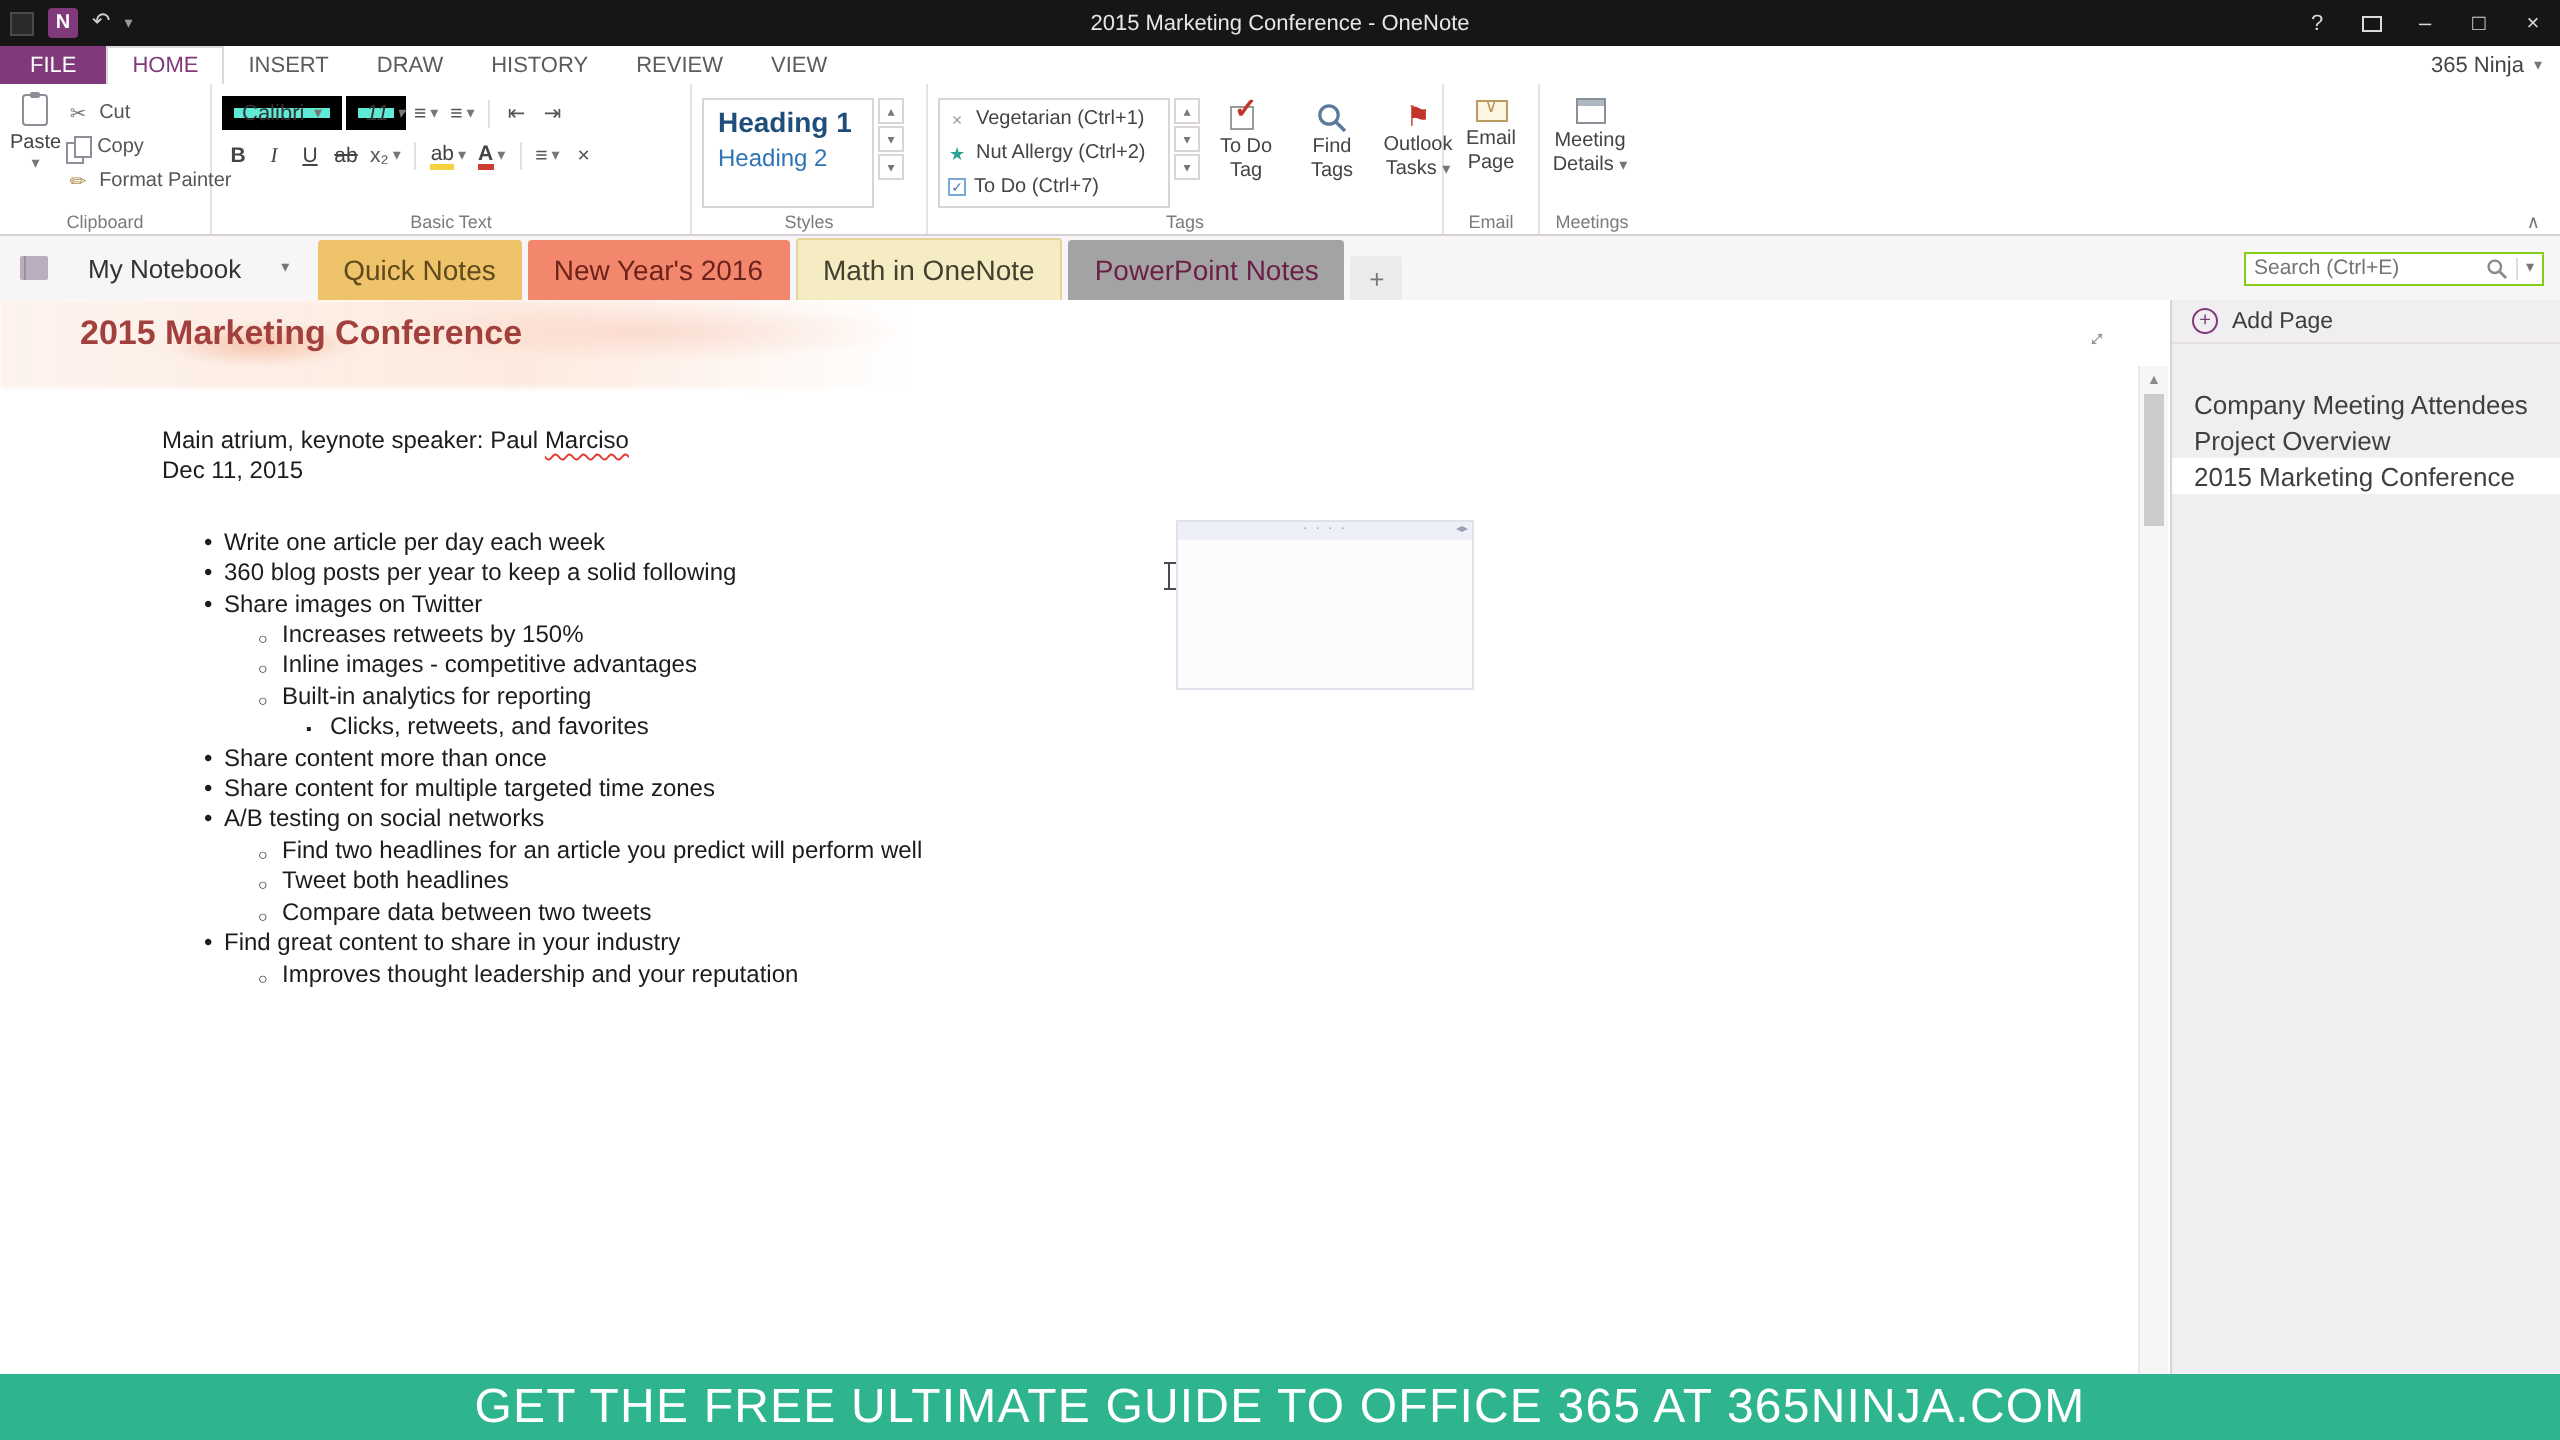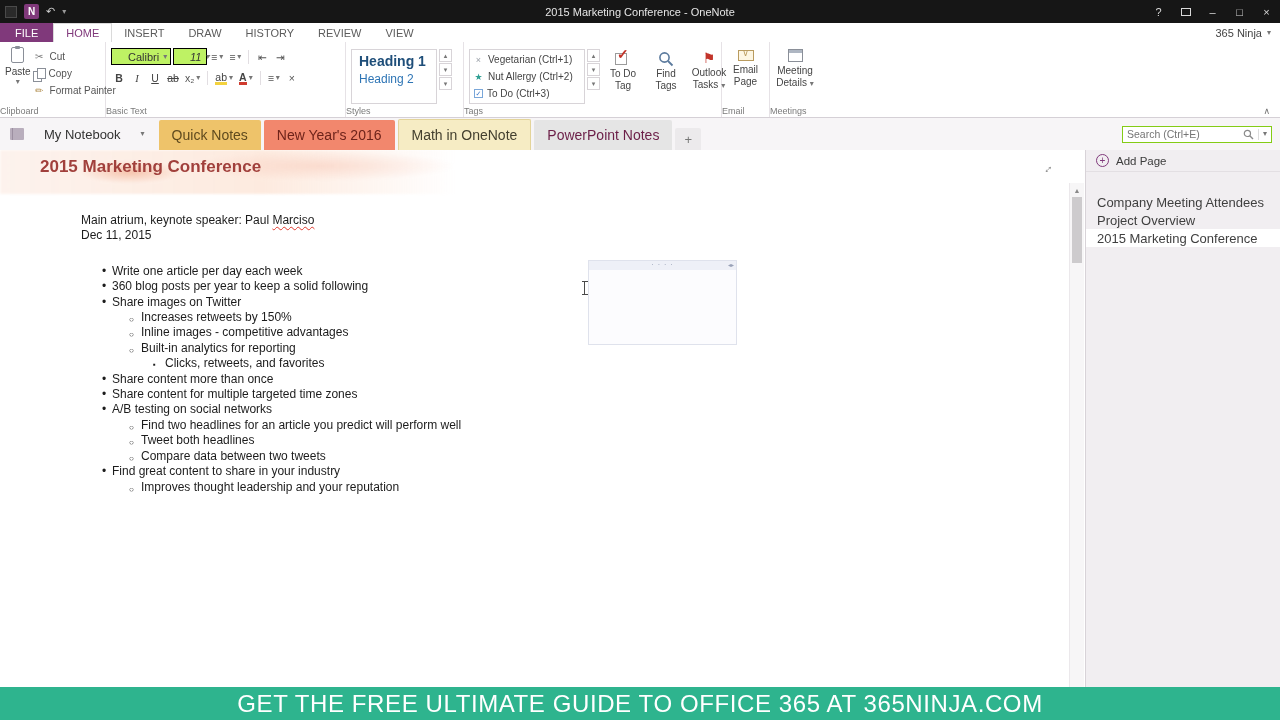--- a/index.html
+++ b/index.html
@@ -23,35 +23,35 @@
   .tabrow { position:absolute; top:23px; left:0; right:0; height:19px; background:#fff; display:flex; align-items:stretch; font-size:11px; }
   .ftab { background:#80397b; color:#fff; padding:0 15px; display:flex; align-items:center; }
   .rtab { padding:0 12px; display:flex; align-items:center; color:#5c5c5c; }
   .rtab.active { color:#80397b; border:1px solid #dadada; border-bottom:none; background:#fff; }
   .account { position:absolute; right:9px; top:0; height:19px; display:flex; align-items:center; gap:5px; font-size:11px; color:#444; }
   .car { font-size:8px; color:#777; line-height:1; }
 
   
   .ribbon { position:absolute; top:42px; left:0; right:0; height:76px; background:#fff; border-bottom:1px solid #d5d0d6; display:flex; }
   .rgroup { position:relative; border-right:1px solid #e6e2e6; padding:3px 5px 13px 5px; display:flex; }
-  .glabel { position:absolute; bottom:1px; left:0; right:0; font-size:9px; color:#7b7b7b; }
+  .glabel { position:absolute; bottom:1px; left:0; right:0; text-align:center; font-size:9px; color:#7b7b7b; }
   .bigbtn { display:flex; flex-direction:column; align-items:center; width:40px; padding-top:2px; font-size:10px; color:#444; gap:1px; text-align:center; line-height:11px; }
   .smallcol { display:flex; flex-direction:column; gap:4px; padding-top:5px; }
   .smallbtn { display:flex; align-items:center; gap:4px; font-size:10px; color:#555; height:13px; padding:0 2px; white-space:nowrap; }
   .ico13 { width:13px; text-align:center; font-size:10px; color:#777; flex:none; }
   .clip { width:13px; height:16px; border:1px solid #8a8f98; background:#fff; border-radius:2px; position:relative; margin-bottom:2px; }
   .clip::before { content:""; position:absolute; top:-2px; left:3px; width:5px; height:3px; background:#8a8f98; border-radius:1px; }
   .copy-ico { width:12px; height:12px; position:relative; flex:none; }
   .copy-ico::before, .copy-ico::after { content:""; position:absolute; width:7px; height:9px; border:1px solid #8a8f98; background:#fff; }
   .copy-ico::before { left:0; top:3px; } .copy-ico::after { left:4px; top:0; }
   .fp-ico { color:#b08c4a; }
 
   .bt { display:flex; flex-direction:column; gap:5px; padding-top:3px; }
   .btrow { display:flex; align-items:center; gap:2px; }
-  .combo { height:17px; border:1px solid #000000; background:#bef264; display:flex; align-items:center; font-size:11px; color:#333; padding:0 16px; gap:4px; }
+  .combo { height:17px; border:6px solid #000000; background:#5eead4; display:flex; align-items:center; font-size:11px; color:#333; padding:0 4px; gap:4px; }
   .combo-font { width:60px; justify-content:space-between; }
   .combo-size { width:30px; justify-content:space-between;font-style:italic; }
   .tbtn { height:16px; min-width:16px; display:flex; align-items:center; justify-content:center; font-size:10.5px; color:#555; padding:0 2px; gap:2px; }
   .vdiv { width:1px; height:14px; background:#e2dee2; margin:0 3px; }
   .bI { font-weight:bold; color:#444; }
   .iI { font-style:italic; font-family:"Liberation Serif", serif; color:#444; }
   .uI { text-decoration:underline; color:#444; }
   .sI { text-decoration:line-through; color:#444; }
   .hlI { border-bottom:3px solid #f3d23e; line-height:10px; color:#444; }
   .fcI { border-bottom:3px solid #d03b2f; line-height:10px; color:#444; font-weight:bold; }
@@ -83,21 +83,21 @@
   
   .secbar { position:absolute; top:118px; left:0; right:0; height:32px; background:#f7f5f7; display:flex; align-items:flex-end; }
   .nb { display:flex; align-items:center; gap:20px; padding:0 14px 0 10px; font-size:13px; color:#333; align-self:center; }
   .nb-ico { width:14px; height:12px; background:#b9aebd; border-radius:1px; position:relative; }
   .nb-ico::before { content:""; position:absolute; left:2px; top:0; bottom:0; width:1px; background:#9c8fa1; }
   .stabs { display:flex; align-items:flex-end; gap:3px; height:100%; }
   .stab { height:22px; display:flex; align-items:center; padding:15px 13px; font-size:14px; border-top-left-radius:2px; border-top-right-radius:2px; white-space:nowrap; }
   .s0 { background:#eec36a; color:#5f4a1e; }
   .s1 { background:#f2876d; color:#6e231a; }
   .s2 { background:#f6ecc4; color:#44402f; border:1px solid #e3d49a; border-bottom:none; height:24px; }
-  .s3 { background:#e5e5e5; color:#6b1e47;margin-top:16px; }
+  .s3 { background:#a3a3a3; color:#6b1e47;margin-top:16px; }
   .splus { height:22px; width:26px; display:flex; align-items:center; justify-content:center; background:#eceaec; color:#777; font-size:13px; border-top-left-radius:2px; border-top-right-radius:2px; }
   .search { margin-left:auto; margin-right:8px; align-self:center; width:150px; height:17px; border:1px solid #84cc16; background:#fff; display:flex; align-items:center; font-size:10.5px; padding:0 4px; gap:4px; }
   .search input { border:none; outline:none; flex:1; font-size:10.5px; color:#777; font-family:inherit; background:transparent; min-width:0; }
   .search .sep { width:1px; height:11px; background:#ddd; }
 
   
   .page { position:absolute; top:150px; left:0; width:1069px; height:537px; background:#fff; overflow:hidden; }
   .decor { position:absolute; left:0; top:0; width:480px; height:44px; pointer-events:none;
     background:
       radial-gradient(70px 16px at 130px 22px, rgba(240,160,125,.55), rgba(240,160,125,0) 72%),
@@ -282,21 +282,21 @@
             <div class="tag-row">
               <span class="tico tico-x">×</span>
               <span>Vegetarian (Ctrl+1)</span>
             </div>
             <div class="tag-row">
               <span class="tico tico-star">★</span>
               <span>Nut Allergy (Ctrl+2)</span>
             </div>
             <div class="tag-row">
               <span class="tico-chk">✓</span>
-              <span>To Do (Ctrl+3)</span>
+              <span>To Do (Ctrl+7)</span>
             </div>
           </div>
           <div class="scrollcol">
             <span class="scb">▴</span>
             <span class="scb">▾</span>
             <span class="scb">▾</span>
           </div>
         </div>
         <div class="bigbtn">
           <span class="todo-ico">

